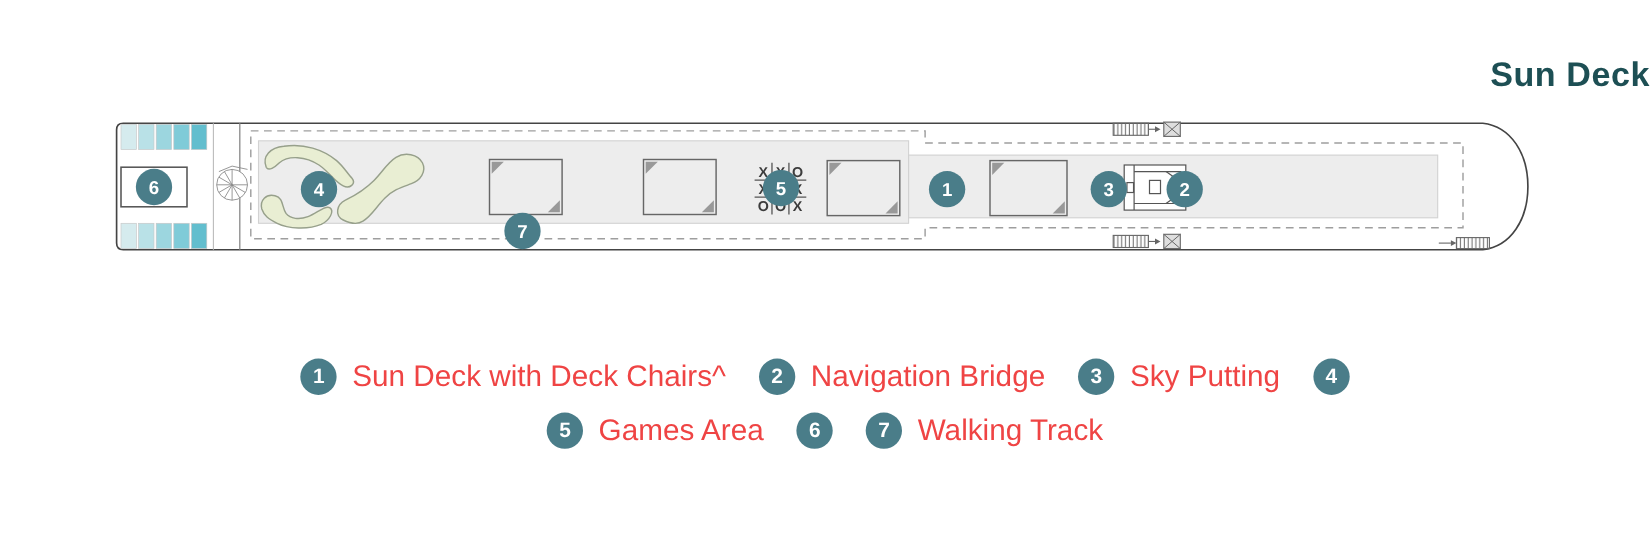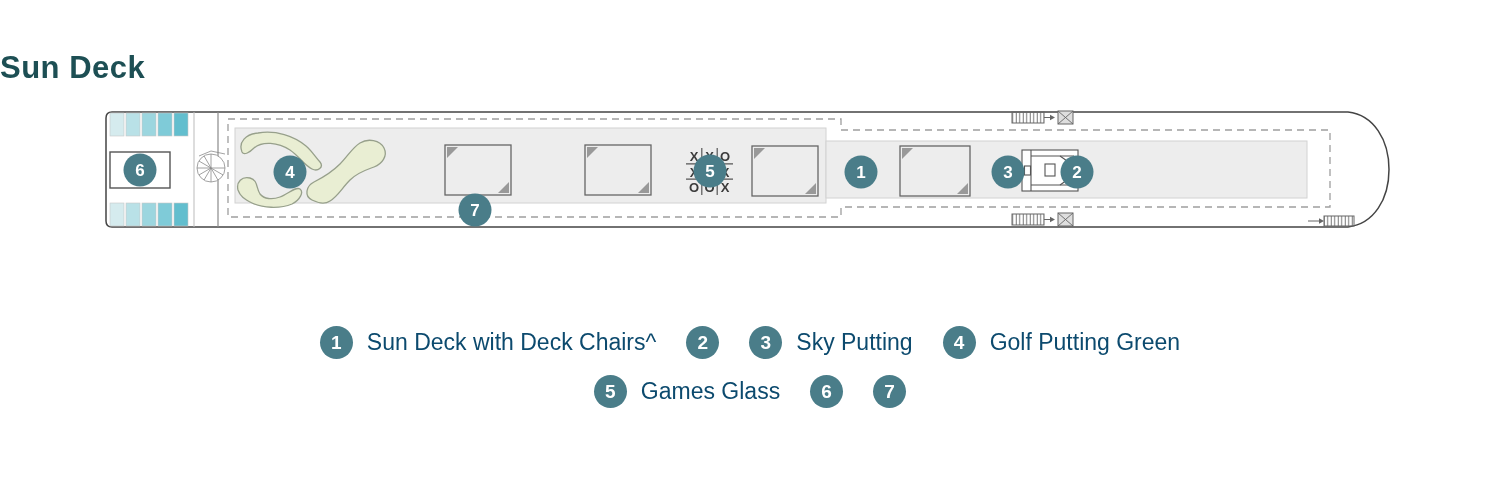--- a/index.html
+++ b/index.html
@@ -1,37 +1,37 @@
 <!DOCTYPE html>
 <html><head>
 <meta charset="utf-8">
 <style>
   html,body{margin:0;padding:0;}
   body{
     width:1500px;height:500px;position:relative;background:#ffffff;
     font-family:"Liberation Sans", sans-serif;overflow:hidden;
   }
   .deck-title{
-    position:absolute;top:50px;left:0;right:0;text-align:left;
+    position:absolute;top:50px;left:0;right:0;text-align:right;
     font-size:31px;font-weight:700;color:#1D4F54;letter-spacing:.5px;
   }
   svg.plan{position:absolute;top:0;left:0;}
   svg text{font-family:"Liberation Sans", sans-serif;}
   .legend{
     position:absolute;top:326px;left:0;right:0;
     display:flex;flex-direction:column;gap:16px;align-items:center;
   }
   .legend-row{display:flex;gap:30px;align-items:center;justify-content:center;}
   .legend-item{display:flex;align-items:center;gap:14px;}
   .badge{
     width:33px;height:33px;border-radius:50%;background:#4A7D89;color:#ffffff;
     font-size:19px;font-weight:700;display:flex;align-items:center;justify-content:center;
     flex:0 0 33px;
   }
-  .legend-label{font-size:23px;color:#0c4a6e;white-space:nowrap;text-align:right;}
+  .legend-label{font-size:27px;color:#ef4444;white-space:nowrap;text-align:right;}
 </style>
 </head>
 <body>
 
 <div class="deck-title">Sun Deck</div>
 
 <svg class="plan" width="1500" height="280" viewBox="0 0 1500 280">
   <defs>
     <pattern id="hatchV" width="3.5" height="14" patternUnits="userSpaceOnUse">
       <line x1="1.2" y1="0" x2="1.2" y2="14" stroke="#666" stroke-width="0.9"></line>
@@ -189,35 +189,36 @@
 </svg>
 
 <div class="legend">
   <div class="legend-row">
     <div class="legend-item">
       <span class="badge">1</span>
       <span class="legend-label">Sun Deck with Deck Chairs^</span>
     </div>
     <div class="legend-item">
       <span class="badge">2</span>
+      <span class="legend-label">Navigation Bridge</span>
     </div>
     <div class="legend-item">
       <span class="badge">3</span>
       <span class="legend-label">Sky Putting</span>
     </div>
     <div class="legend-item">
       <span class="badge">4</span>
-      <span class="legend-label">Golf Putting Green</span>
     </div>
   </div>
   <div class="legend-row">
     <div class="legend-item">
       <span class="badge">5</span>
-      <span class="legend-label">Games Glass</span>
+      <span class="legend-label">Games Area</span>
     </div>
     <div class="legend-item">
       <span class="badge">6</span>
     </div>
     <div class="legend-item">
       <span class="badge">7</span>
+      <span class="legend-label">Walking Track</span>
     </div>
   </div>
 </div>
 
 </body></html>

